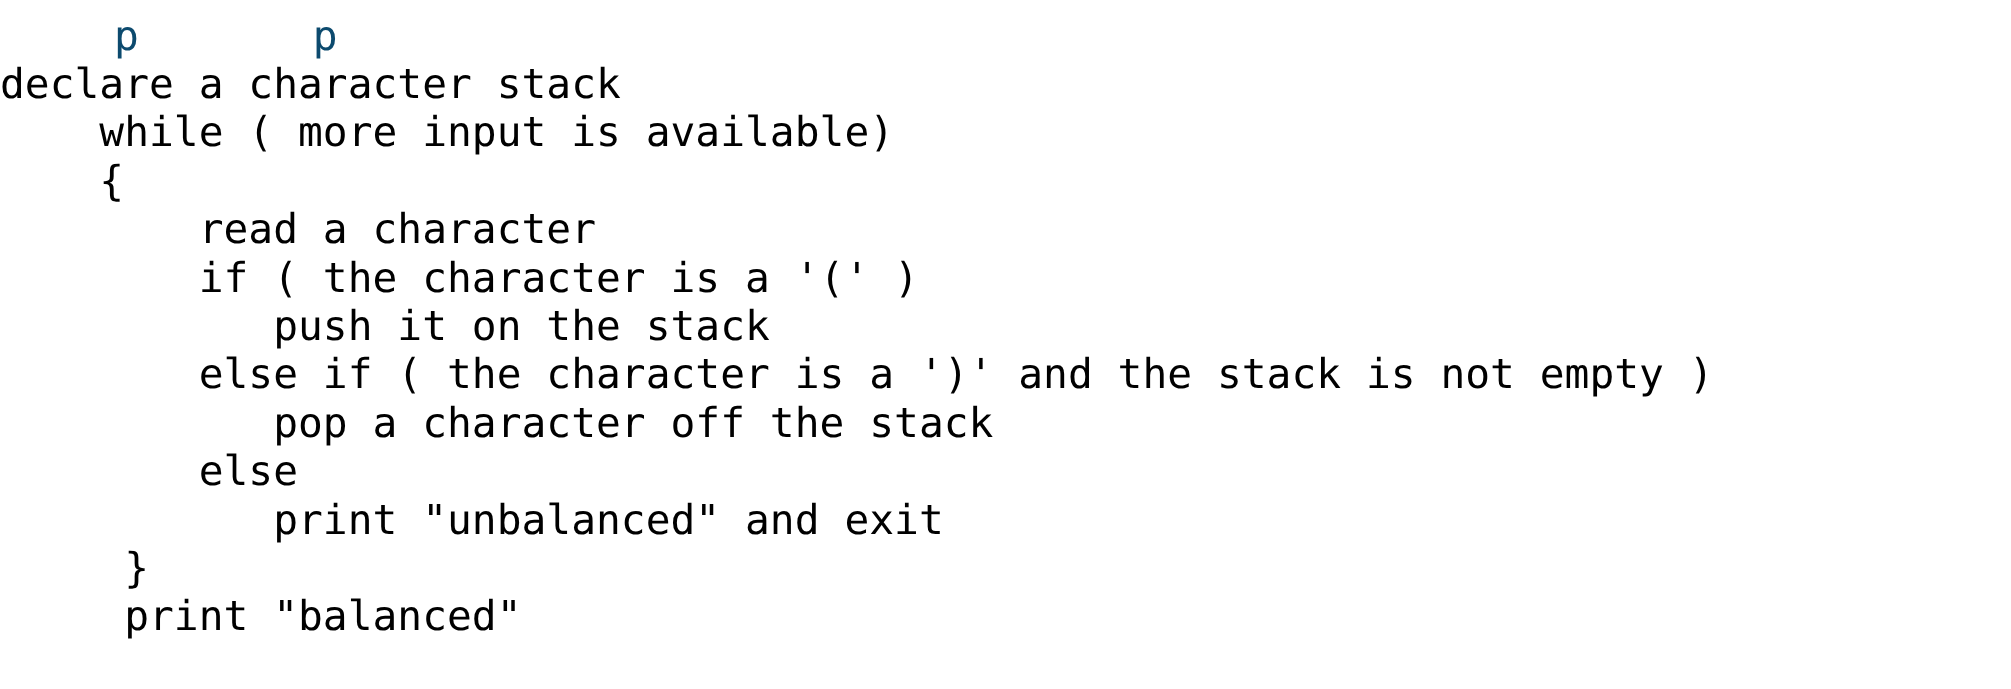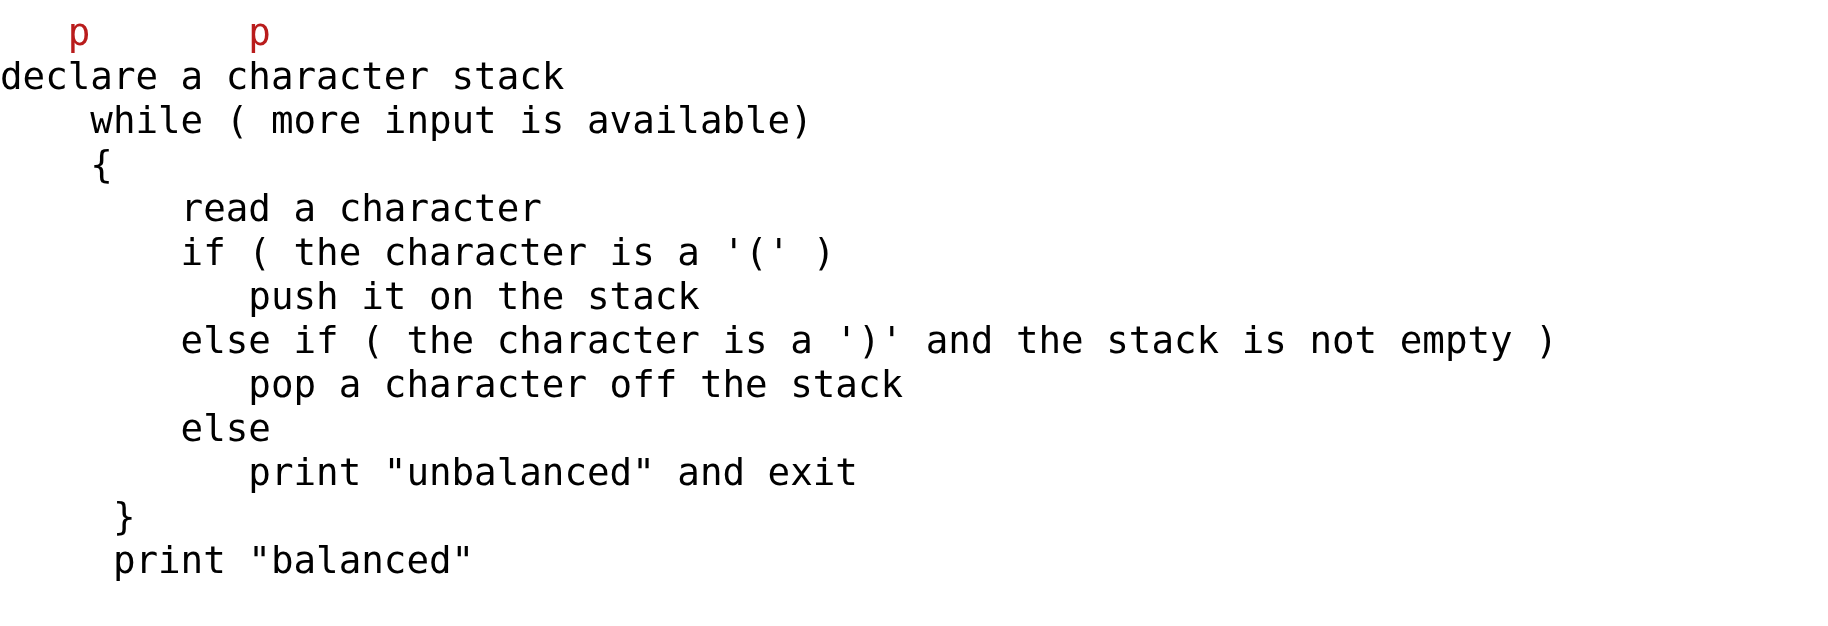--- a/index.html
+++ b/index.html
@@ -41,21 +41,22 @@
 
   .code-line {
     display: block;
     white-space: pre;
     height: 44px;
     font-family: "DejaVu Sans Mono", "Liberation Mono", monospace;
   }
 
   
   .code-line.clipped-top {
-    color: #b91c1c;
+    color: #0c4a6e;
+    margin-left: 36px;
   }
 </style>
 </head>
 <body style="background: rgb(255, 255, 255);">
 
 <div id="slide" style="background: rgb(255, 255, 255); width: 1828px; height: 626px;">
 
   <pre id="code-block" style="color: rgb(0, 0, 0); font-size: 37.5px; line-height: 44px;"><span class="code-line clipped-top">   p       p</span><span class="code-line">declare a character stack</span><span class="code-line">    while ( more input is available)</span><span class="code-line">    {</span><span class="code-line">        read a character</span><span class="code-line">        if ( the character is a '(' )</span><span class="code-line">           push it on the stack</span><span class="code-line">        else if ( the character is a ')' and the stack is not empty )</span><span class="code-line">           pop a character off the stack</span><span class="code-line">        else</span><span class="code-line">           print "unbalanced" and exit</span><span class="code-line">     }</span><span class="code-line">     print "balanced"</span></pre>
 
 </div>

